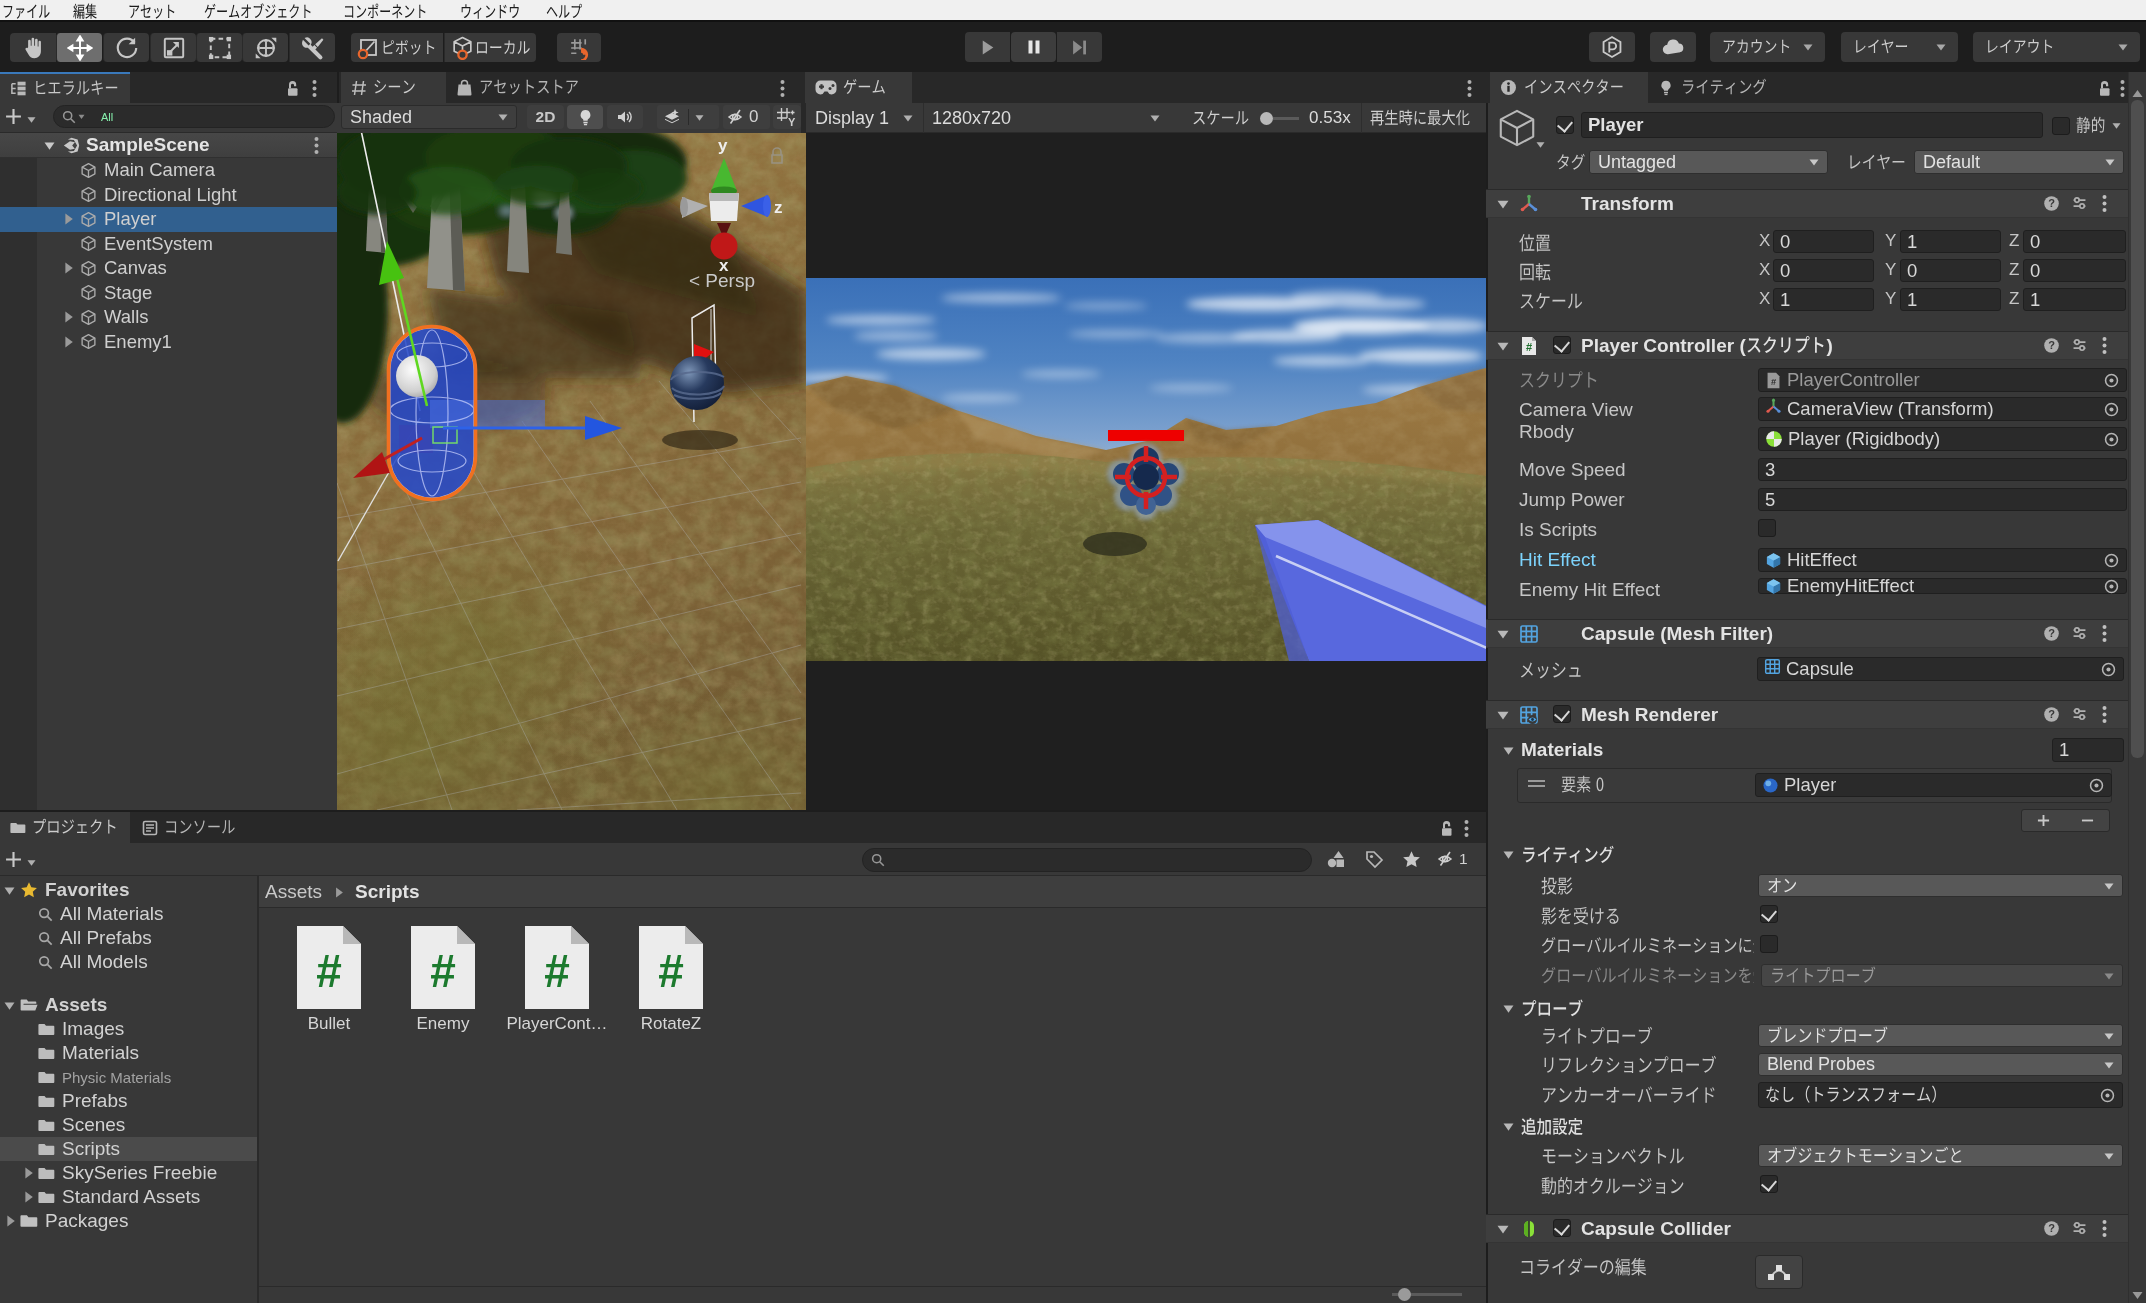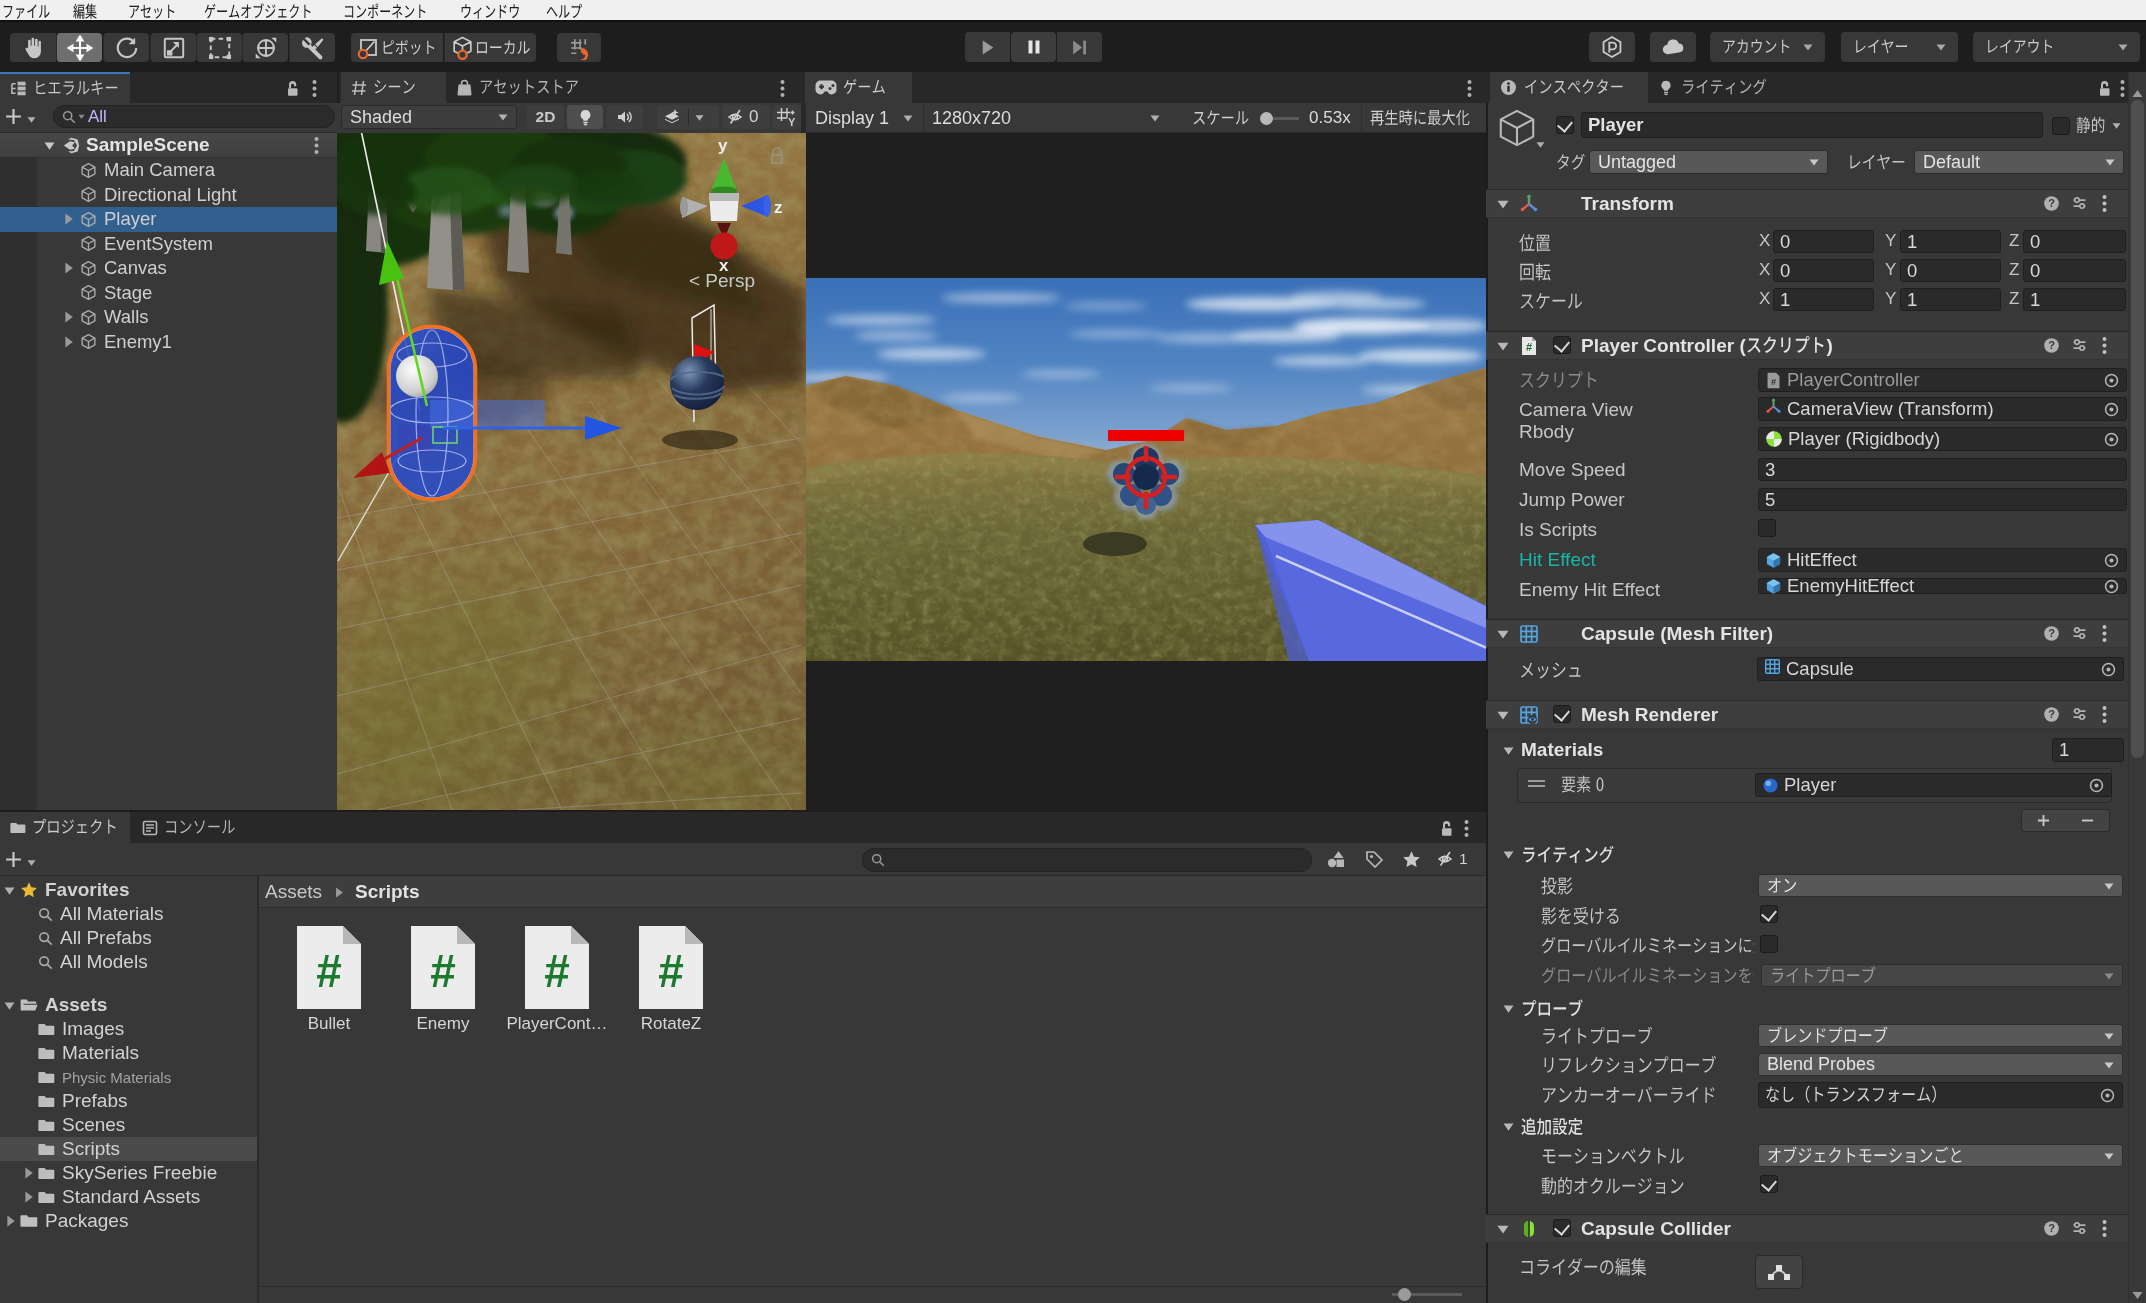--- a/index.html
+++ b/index.html
@@ -297,21 +297,21 @@
 <div class="abs row" style="left:53px;top:105px;width:282px;height:23px;background:#2b2b2b;border:1px solid #232323;border-radius:12px;padding:0 8px">
     <svg width="14" height="14" viewBox="0 0 16 16" style="display:block;flex:none">
       <circle cx="6.5" cy="6.5" r="4.6" fill="none" stroke="#969696" stroke-width="1.8"></circle>
       <path d="M10 10 L14.6 14.6" stroke="#969696" stroke-width="1.8"></path>
     </svg>
     <span style="margin-left:2px">
       <svg width="7" height="7" style="display:block">
         <path d="M0.5 1.75 L6.5 1.75 L3.5 5.95 Z" fill="#8a8a8a"></path>
       </svg>
     </span>
-    <span style="color:#c4b5fd;font-size:17px;margin-left:3px">All</span>
+    <span style="color:#86efac;font-size:11px;margin-left:16px">All</span>
   </div>
 <div class="abs" style="left:0;top:133px;width:37px;height:677px;background:#2f2f2f"></div>
 <div class="abs row" style="left:0;top:133px;width:337px;height:25px;background:linear-gradient(#474747,#3f3f3f);border-bottom:1px solid #303030">
     <span style="margin-left:44px">
       <svg width="11" height="11" style="display:block">
         <path d="M0.5 2.42 L10.5 2.42 L5.5 9.68 Z" fill="#c9c9c9"></path>
       </svg>
     </span>
     <span style="margin-left:8px">
       <svg width="17" height="17" viewBox="0 0 20 20" style="display:block;flex:none">
@@ -1144,21 +1144,21 @@
 <div class="abs fld" style="left:1758px;top:458px;width:369px;height:23px">3</div>
 <div class="abs row" style="left:1519px;top:488px;height:24px">
     <span style="color:#c6c6c6;font-size:19px">Jump Power</span>
   </div>
 <div class="abs fld" style="left:1758px;top:488px;width:369px;height:23px">5</div>
 <div class="abs row" style="left:1519px;top:518px;height:24px">
     <span style="color:#c6c6c6;font-size:19px">Is Scripts</span>
   </div>
 <div class="abs cb" style="left:1758px;top:519px"></div>
 <div class="abs row" style="left:1519px;top:548px;height:24px">
-    <span style="color:#14b8a6;font-size:19px">Hit Effect</span>
+    <span style="color:#7dd3fc;font-size:19px">Hit Effect</span>
   </div>
 <div class="abs fld" style="left:1758px;top:548px;width:369px;height:24px;color:#d6d6d6;justify-content:space-between">
     <span class="row" style="overflow:hidden"><svg width="17" height="17" viewBox="0 0 20 20" style="flex:none;margin-right:5px">
         <path fill="#53a4e0" d="M10 1.5 L17.8 5.8 V14.2 L10 18.5 L2.2 14.2 V5.8 Z"></path>
         <path fill="#3376ab" d="M10 10 L17.8 5.8 V14.2 L10 18.5 Z"></path>
         <path fill="#7cc4ef" d="M10 1.5 L17.8 5.8 L10 10 L2.2 5.8 Z"></path>
       </svg>HitEffect</span>
     <svg width="17" height="17" viewBox="0 0 20 20" style="display:block">
       <circle cx="10" cy="10" r="7" fill="none" stroke="#b5b5b5" stroke-width="1.8"></circle>
       <circle cx="10" cy="10" r="2.4" fill="#b5b5b5"></circle>

